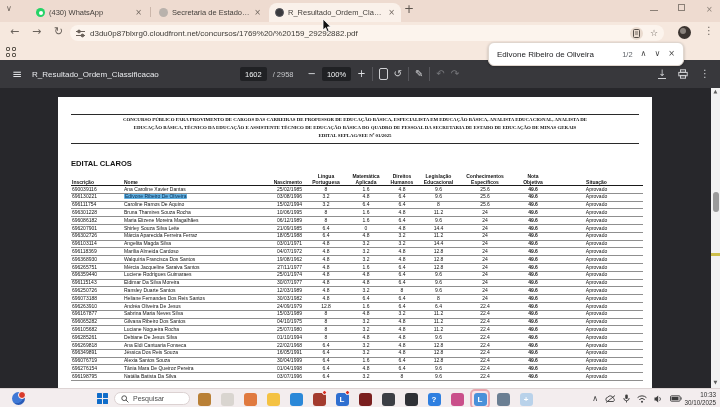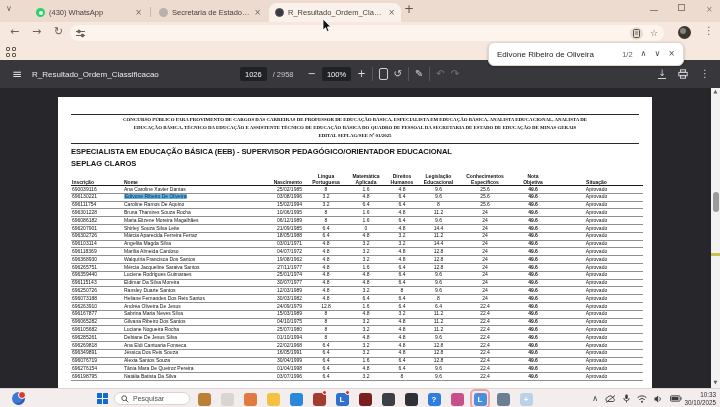--- a/index.html
+++ b/index.html
@@ -160,20 +160,21 @@
 
     <div class="omnibox">
       <svg width="9" height="9" viewBox="0 0 9 9">
         <g stroke="#6b635c" stroke-width="1" fill="#6b635c">
           <line x1="0" y1="2.5" x2="9" y2="2.5"></line>
             <circle cx="3" cy="2.5" r="1.4"></circle>
           <line x1="0" y1="6.5" x2="9" y2="6.5"></line>
             <circle cx="6.5" cy="6.5" r="1.4"></circle>
         </g>
       </svg>
+      <span class="url">d3du0p87blxrg0.cloudfront.net/concursos/1769%20/%20159_29292882.pdf</span>
       <span class="omni-right">
         <span class="readerwrap">
           <svg width="7" height="9" viewBox="0 0 7 9">
               <rect x="0.5" y="0.5" width="6" height="8" rx="1" fill="none" stroke="#564f48" stroke-width="1"></rect>
               <line x1="2" y1="3" x2="5" y2="3" stroke="#564f48" stroke-width="0.8"></line>
               <line x1="2" y1="5" x2="5" y2="5" stroke="#564f48" stroke-width="0.8"></line>
             </svg>
         </span>
         <span class="star ico">☆</span>
       </span>
@@ -196,21 +197,21 @@
     <span class="findcount">1/2</span>
     <span class="findbtn ico">∧</span>
     <span class="findbtn ico">∨</span>
     <span class="findbtn ico">×</span>
   </div>
 
   <div class="pdfbar">
     <span class="menu ico">≡</span>
     <span class="pdftitle">R_Resultado_Ordem_Classificacao</span>
     <span class="pdfcenter">
-      <span class="pgbox">1026</span>
+      <span class="pgbox">1602</span>
       <span class="pgtotal">/ 2958</span>
       <span class="zbtn ico" style="margin-left:8px;">−</span>
       <span class="zoombox">100%</span>
       <span class="zbtn ico">+</span>
       <span class="vsep"></span>
       <span class="fitic"></span>
       <span class="pdfic ico">↺</span>
       <span class="vsep"></span>
       <span class="pdfic ico">✎</span>
       <span class="vsep"></span>
@@ -228,22 +229,21 @@
     </span>
   </div>
 
   <div class="pdfarea">
     <div class="page">
       <div class="rule" style="top:17px;"></div>
       <div class="lhead">CONCURSO PÚBLICO PARA PROVIMENTO DE CARGOS DAS CARREIRAS DE PROFESSOR DE EDUCAÇÃO BÁSICA, ESPECIALISTA EM EDUCAÇÃO BÁSICA, ANALISTA EDUCACIONAL, ANALISTA DE
 EDUCAÇÃO BÁSICA, TÉCNICO DA EDUCAÇÃO E ASSISTENTE TÉCNICO DE EDUCAÇÃO BÁSICA DO QUADRO DE PESSOAL DA SECRETARIA DE ESTADO DE EDUCAÇÃO DE MINAS GERAIS
 EDITAL SEPLAG/SEE Nº 01/2025</div>
       <div class="rule" style="top:46px;"></div>
-      <div class="dtitle">ESPECIALISTA EM EDUCAÇÃO BÁSICA (EEB) - SUPERVISOR PEDAGÓGICO/ORIENTADOR EDUCACIONAL</div>
-      <div class="dsub">SEPLAG CLAROS</div>
+      <div class="dsub">EDITAL CLAROS</div>
       <div class="rtable">
           <div class="trow thead">
             <div class="tcell al" style="width: 52px;">Inscrição</div>
             <div class="tcell al" style="width: 133px;">Nome</div>
             <div class="tcell ar" style="width: 47px;">Nascimento</div>
             <div class="tcell ac" style="width: 46px;">Língua
 Portuguesa</div>
             <div class="tcell ac" style="width: 34px;">Matemática
 Aplicada</div>
             <div class="tcell ac" style="width: 38px;">Direitos

